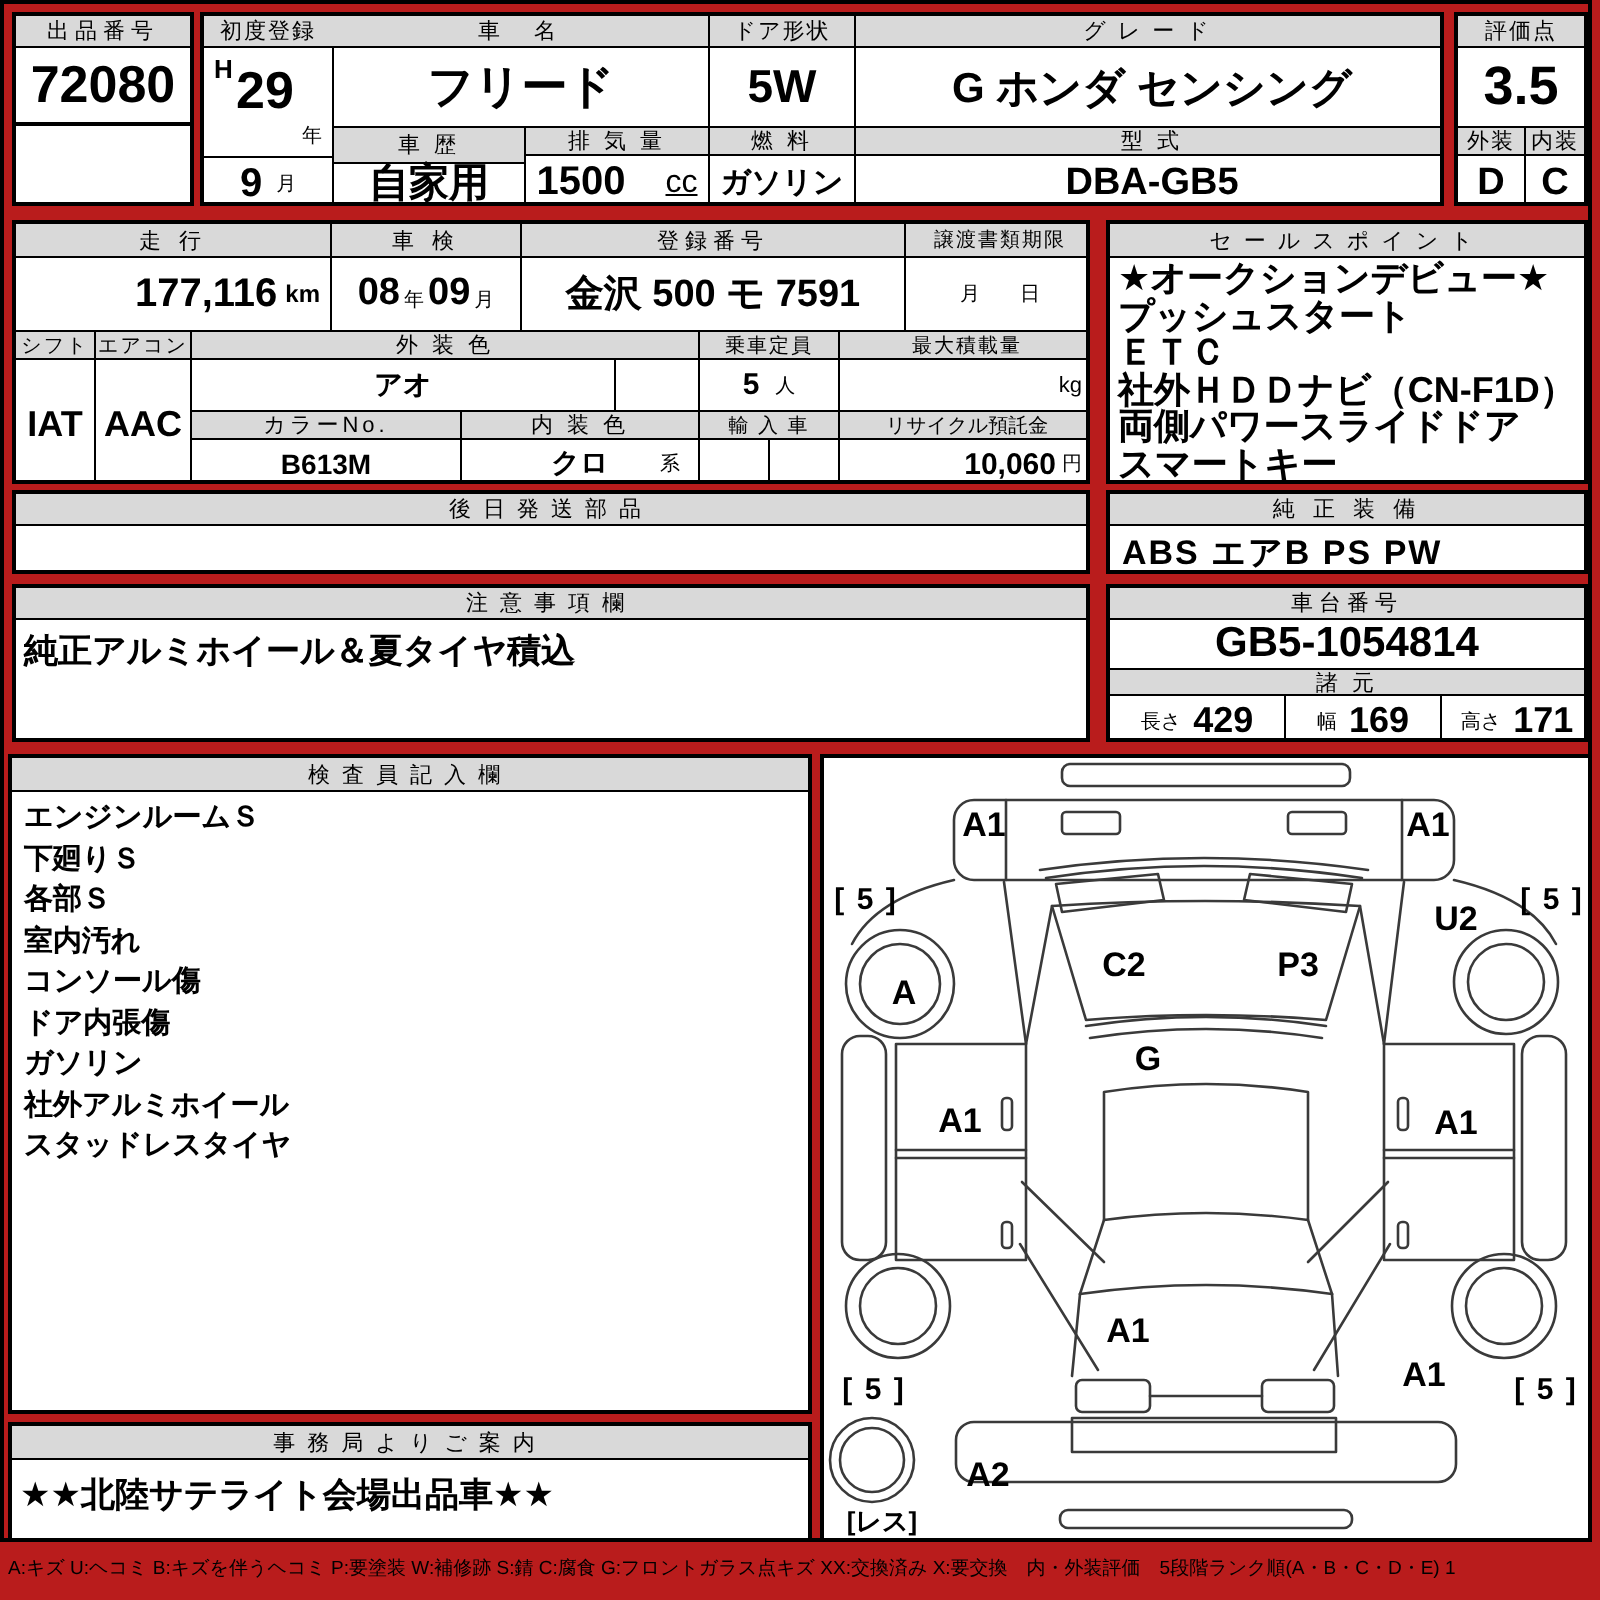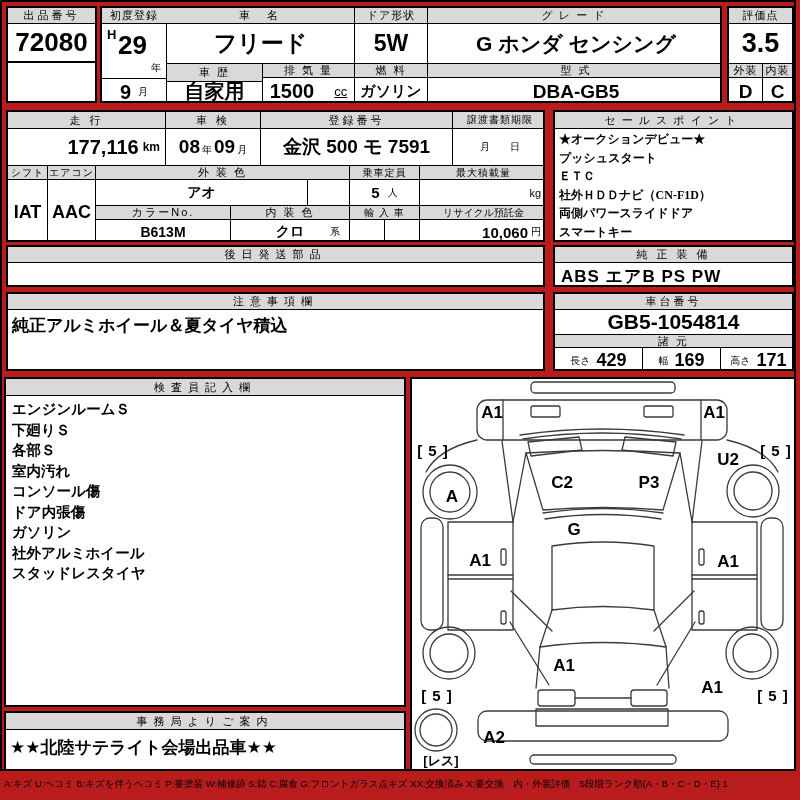--- a/index.html
+++ b/index.html
@@ -54,21 +54,21 @@
       <span>9</span>
       <span class="unit" style="font-size:10px;margin-left:7px;">月</span>
     </div>
 
     <div class="b val bl" style="left:64px;top:16px;width:188px;height:39px;font-size:23px;">フリード</div>
     <div class="b shdr bl" style="left:64px;top:55px;width:96px;height:19px;">車 歴</div>
     <div class="b shdr bl" style="left:160px;top:55px;width:92px;height:15px;">排 気 量</div>
     <div class="b val bl" style="left:64px;top:70px;width:96px;height:27px;font-size:20px;">自家用</div>
     <div class="b val bl" style="left:160px;top:70px;width:92px;height:27px;font-size:20px;">
       <span>1500</span>
-      <span class="unit" style="font-size:13px;margin-left:20px;text-decoration:underline;">cc</span>
+      <span class="unit" style="font-size:16px;margin-left:20px;text-decoration:underline;">cc</span>
     </div>
 
     <div class="b val bl" style="left:252px;top:16px;width:73px;height:39px;font-size:23px;">5W</div>
     <div class="b shdr bl" style="left:252px;top:55px;width:73px;height:15px;">燃 料</div>
     <div class="b val bl" style="left:252px;top:70px;width:73px;height:27px;font-size:15px;">ガソリン</div>
 
     <div class="b val bl" style="left:325px;top:16px;width:297px;height:39px;font-size:21px;">G ホンダ センシング</div>
     <div class="b shdr bl" style="left:325px;top:55px;width:297px;height:15px;">型 式</div>
     <div class="b val bl" style="left:325px;top:70px;width:297px;height:27px;font-size:19px;">DBA-GB5</div>
   </div>
@@ -135,23 +135,23 @@
       <span class="unit" style="position:absolute;right:9px;font-size:10px;">系</span>
     </div>
     <div class="b bl" style="left:341px;top:108px;width:35px;height:24px;"></div>
     <div class="b bl" style="left:376px;top:108px;width:35px;height:24px;"></div>
     <div class="b val bl" style="left:411px;top:108px;width:128px;height:24px;font-size:15px;justify-content:flex-end;padding-right:6px;">
       <span>10,060</span>
       <span class="unit" style="font-size:10px;margin-left:3px;">円</span>
     </div>
   </div>
 
-  <div class="b box" style="left:553px;top:110px;width:241px;height:132px;font-family:Liberation Serif, serif;">
+  <div class="b box" style="left:553px;top:110px;width:241px;height:132px;">
     <div class="b hdr wide" style="left:0;top:0;width:100%;height:17px;">セールスポイント</div>
-    <div class="b" style="left:0;top:17px;width:100%;height:115px;padding:1px 4px;font-size:12px;line-height:18.6px;">
+    <div class="b" style="left:0;top:17px;width:100%;height:115px;padding:1px 4px;font-size:18px;line-height:18.6px;">
         <div class="li">★オークションデビュー★</div>
         <div class="li">プッシュスタート</div>
         <div class="li">ＥＴＣ</div>
         <div class="li">社外ＨＤＤナビ（CN-F1D）</div>
         <div class="li">両側パワースライドドア</div>
         <div class="li">スマートキー</div>
       </div>
   </div>
 
   <div class="b box" style="left:6px;top:245px;width:539px;height:42px;">

